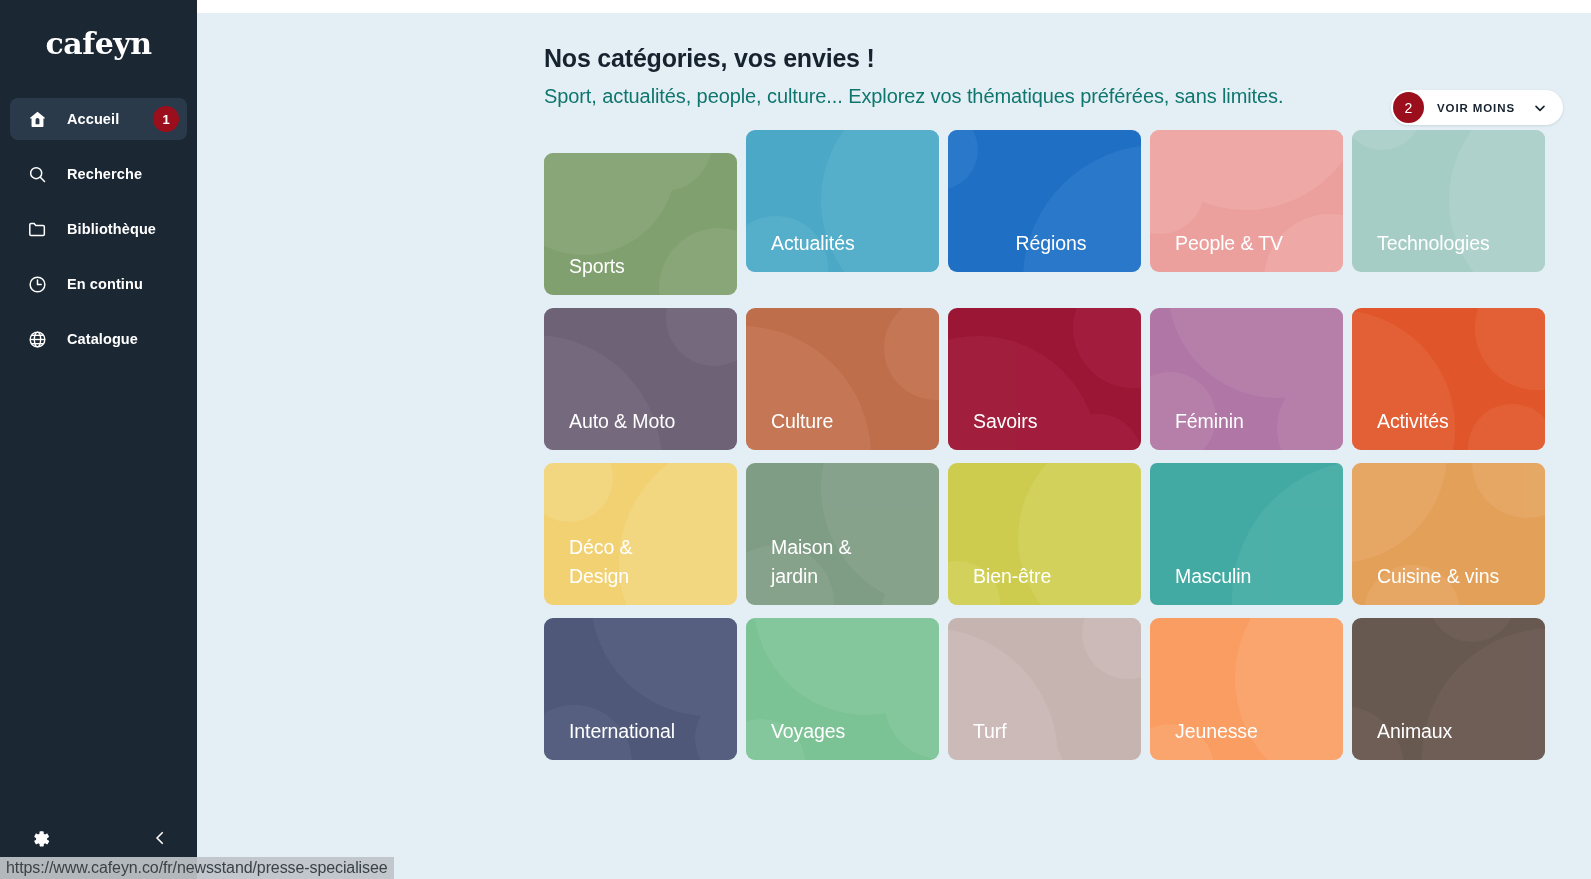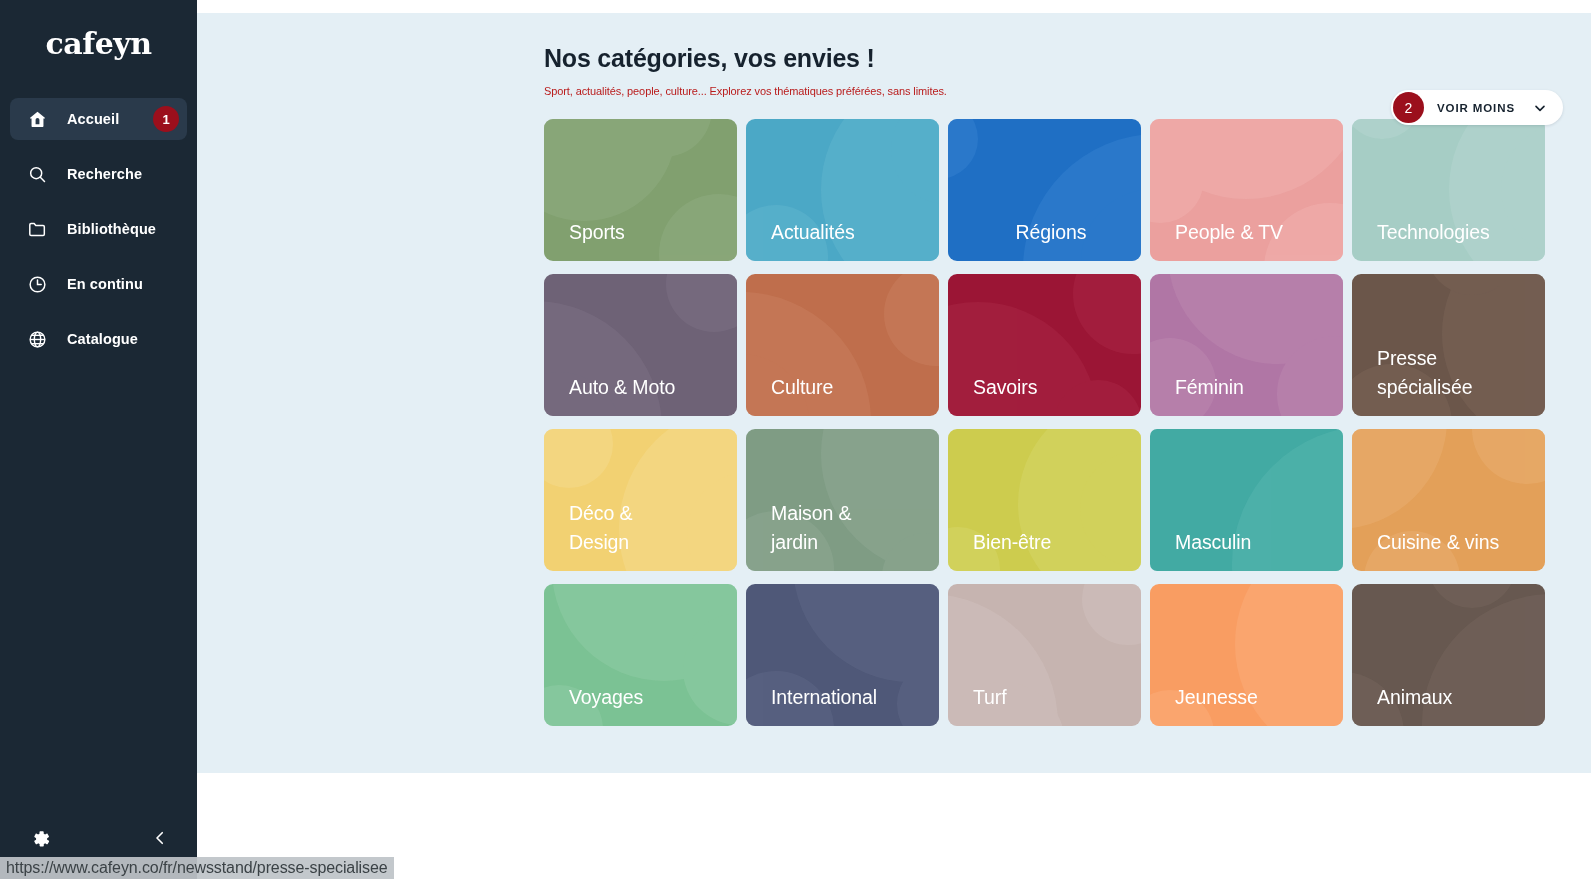--- a/index.html
+++ b/index.html
@@ -79,21 +79,21 @@
     color: #ffffff;
     font-size: 20px;
     line-height: 1;
     cursor: pointer;
     font-family: "DejaVu Sans", sans-serif;
   }
 
   
   .main {
     flex: 1 1 auto;
-    height: 773px;
+    height: 879px;
     background: #ffffff;
     position: relative;
     overflow: hidden;
   }
   .main-scroll {
     position: absolute;
     top: 13px; left: 0; right: 0; bottom: 0;
     background: #e4eff5;
     overflow: hidden;
   }
@@ -103,22 +103,22 @@
     padding-top: 31px;
   }
   .page-title {
     font-size: 25px;
     font-weight: 700;
     color: #16222e;
     letter-spacing: -0.2px;
   }
   .page-sub {
     margin-top: 12px;
-    font-size: 11px;
-    color: #b91c1c;
+    font-size: 20px;
+    color: #0f766e;
     letter-spacing: -0.1px;
   }
 
   .toggle-wrap {
     position: absolute;
     top: 77px;
     right: 28px;
   }
   .toggle-btn {
     height: 35px;
@@ -282,21 +282,21 @@
     </div>
   </aside>
 
   <main class="main">
     <div class="main-scroll">
       <div class="content">
         <h1 class="page-title">Nos catégories, vos envies !</h1>
         <p class="page-sub">Sport, actualités, people, culture... Explorez vos thématiques préférées, sans limites.</p>
 
         <div class="grid">
-            <div class="tile" style="background: rgb(129, 160, 111);">
+            <div class="tile" style="background: rgb(129, 160, 111); margin-top: 23px;">
               <svg class="blobs" viewBox="0 0 193 142" preserveAspectRatio="none">
                 <g fill="#8fac80" opacity="0.55">
                   <circle cx="40" cy="10" r="92"></circle>
                   <circle cx="175" cy="135" r="60"></circle>
                   <circle cx="120" cy="-10" r="48"></circle>
                 </g>
               </svg>
               <div class="tile-label">Sports</div>
             </div>
             <div class="tile" style="background: rgb(75, 168, 198);">
@@ -372,30 +372,29 @@
             <div class="tile" style="background: rgb(176, 118, 165);">
               <svg class="blobs" viewBox="0 0 193 142" preserveAspectRatio="none">
                 <g fill="#bc87b0" opacity="0.55">
                   <circle cx="128" cy="-20" r="110"></circle>
                   <circle cx="185" cy="120" r="58"></circle>
                   <circle cx="20" cy="110" r="46"></circle>
                 </g>
               </svg>
               <div class="tile-label">Féminin</div>
             </div>
-            <div class="tile" style="background: rgb(107, 86, 74);">
-              <svg class="blobs" viewBox="0 0 193 142" preserveAspectRatio="none">
-                <g fill="#7a6457" opacity="0.55">
-                  <circle cx="205" cy="60" r="115"></circle>
-                  <circle cx="40" cy="150" r="60"></circle>
-                  <circle cx="120" cy="-25" r="46"></circle>
-                </g>
-              </svg>
-              <div class="tile-label">Presse
-spécialisée</div>
+            <div class="tile" style="background: rgb(224, 86, 42);">
+              <svg class="blobs" viewBox="0 0 193 142" preserveAspectRatio="none">
+                <g fill="#e56a40" opacity="0.55">
+                  <circle cx="-15" cy="120" r="118"></circle>
+                  <circle cx="185" cy="20" r="62"></circle>
+                  <circle cx="160" cy="140" r="44"></circle>
+                </g>
+              </svg>
+              <div class="tile-label">Activités</div>
             </div>
             <div class="tile" style="background: rgb(242, 209, 114);">
               <svg class="blobs" viewBox="0 0 193 142" preserveAspectRatio="none">
                 <g fill="#f5da8c" opacity="0.55">
                   <circle cx="200" cy="100" r="125"></circle>
                   <circle cx="205" cy="105" r="62"></circle>
                   <circle cx="25" cy="15" r="44"></circle>
                 </g>
               </svg>
               <div class="tile-label">Déco &amp;
@@ -435,39 +434,39 @@
             <div class="tile" style="background: rgb(227, 160, 89);">
               <svg class="blobs" viewBox="0 0 193 142" preserveAspectRatio="none">
                 <g fill="#e9ae70" opacity="0.55">
                   <circle cx="-15" cy="-10" r="110"></circle>
                   <circle cx="175" cy="0" r="55"></circle>
                   <circle cx="60" cy="150" r="48"></circle>
                 </g>
               </svg>
               <div class="tile-label">Cuisine &amp; vins</div>
             </div>
+            <div class="tile" style="background: rgb(79, 88, 120);">
+              <svg class="blobs" viewBox="0 0 193 142" preserveAspectRatio="none">
+                <g fill="#5e6786" opacity="0.55">
+                  <circle cx="165" cy="-20" r="118"></circle>
+                  <circle cx="30" cy="145" r="58"></circle>
+                  <circle cx="195" cy="120" r="44"></circle>
+                </g>
+              </svg>
+              <div class="tile-label">International</div>
+            </div>
             <div class="tile" style="background: rgb(123, 194, 148);">
               <svg class="blobs" viewBox="0 0 193 142" preserveAspectRatio="none">
                 <g fill="#8fcca4" opacity="0.55">
                   <circle cx="120" cy="-15" r="112"></circle>
                   <circle cx="195" cy="85" r="56"></circle>
                   <circle cx="15" cy="145" r="44"></circle>
                 </g>
               </svg>
               <div class="tile-label">Voyages</div>
-            </div>
-            <div class="tile" style="background: rgb(79, 88, 120);">
-              <svg class="blobs" viewBox="0 0 193 142" preserveAspectRatio="none">
-                <g fill="#5e6786" opacity="0.55">
-                  <circle cx="165" cy="-20" r="118"></circle>
-                  <circle cx="30" cy="145" r="58"></circle>
-                  <circle cx="195" cy="120" r="44"></circle>
-                </g>
-              </svg>
-              <div class="tile-label">International</div>
             </div>
             <div class="tile" style="background: rgb(198, 180, 176); text-decoration: underline;">
               <svg class="blobs" viewBox="0 0 193 142" preserveAspectRatio="none">
                 <g fill="#d0c0bd" opacity="0.55">
                   <circle cx="-20" cy="140" r="130"></circle>
                   <circle cx="55" cy="160" r="62"></circle>
                   <circle cx="180" cy="15" r="46"></circle>
                 </g>
               </svg>
               <div class="tile-label">Turf</div>

